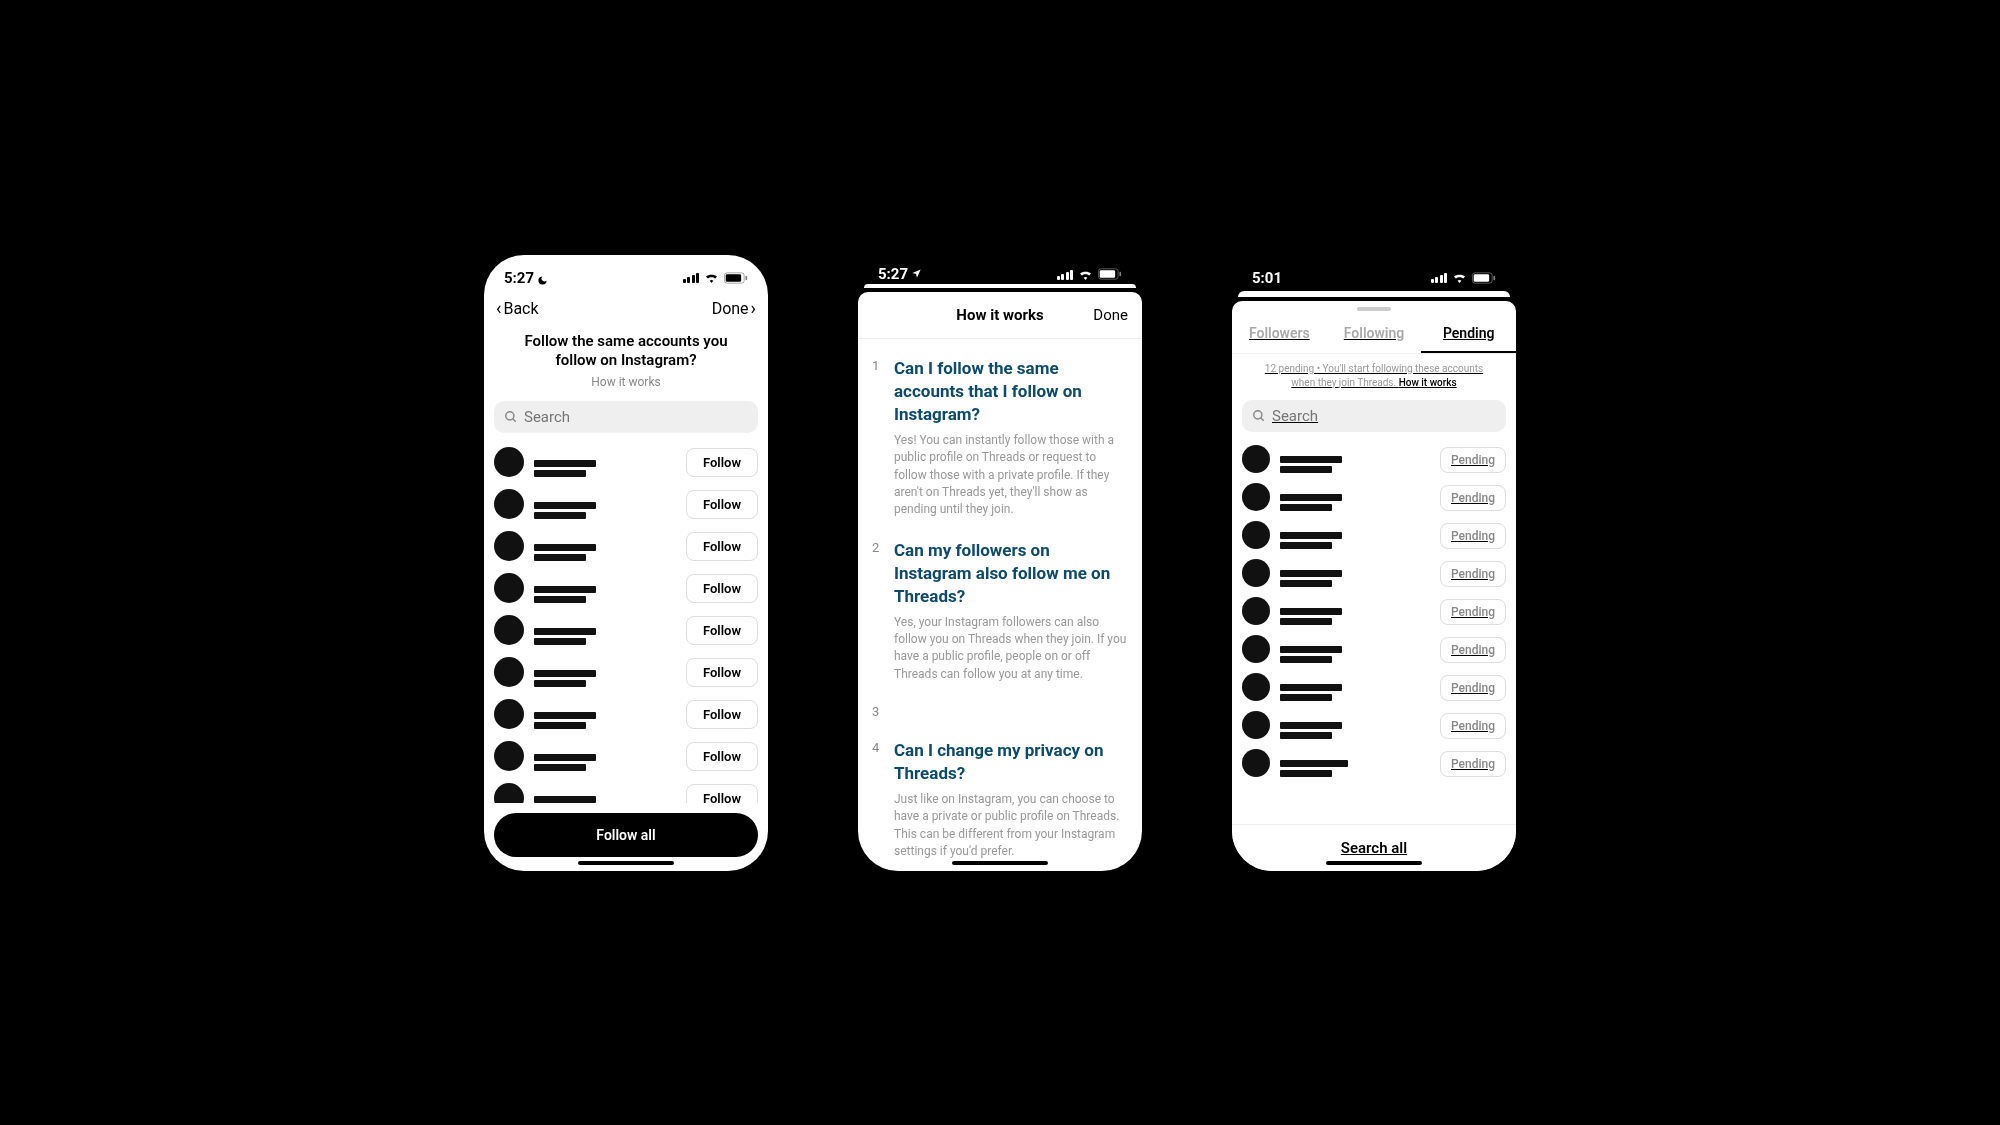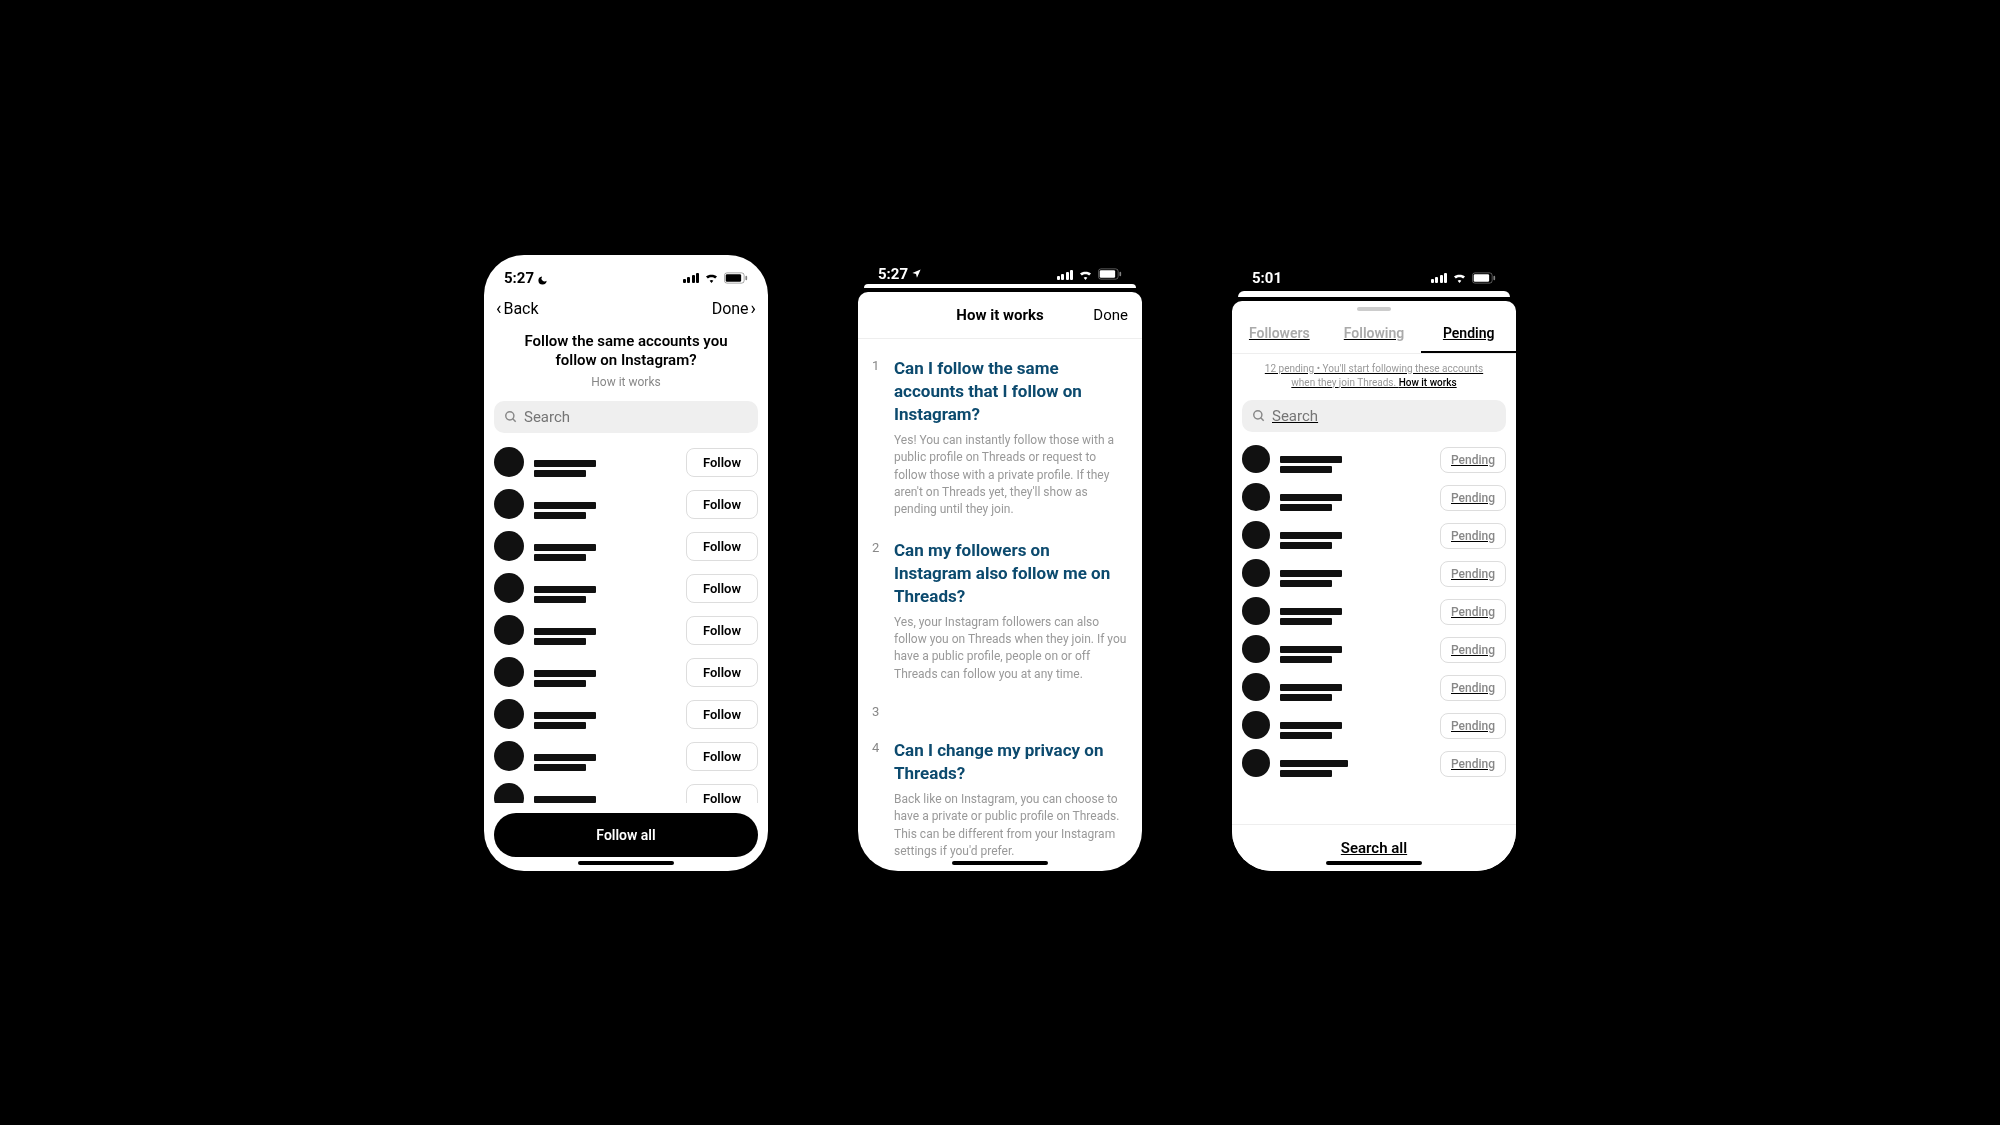--- a/index.html
+++ b/index.html
@@ -335,21 +335,21 @@
           <div class="faq-a">Yes, your Instagram followers can also follow you on Threads when they join. If you have a public profile, people on or off Threads can follow you at any time.</div>
         </div>
       </div>
       <div class="faq-item">
         <div class="faq-num">3</div>
       </div>
       <div class="faq-item">
         <div class="faq-num">4</div>
         <div>
           <div class="faq-q">Can I change my privacy on Threads?</div>
-          <div class="faq-a">Back like on Instagram, you can choose to have a private or public profile on Threads. This can be different from your Instagram settings if you'd prefer.</div>
+          <div class="faq-a">Just like on Instagram, you can choose to have a private or public profile on Threads. This can be different from your Instagram settings if you'd prefer.</div>
         </div>
       </div>
     </div>
     <div class="home-indicator light"></div>
   </div>
 </div>
 
 <div class="phone dark-top p3">
   <div class="status-bar dark">
     <div class="status-time">

